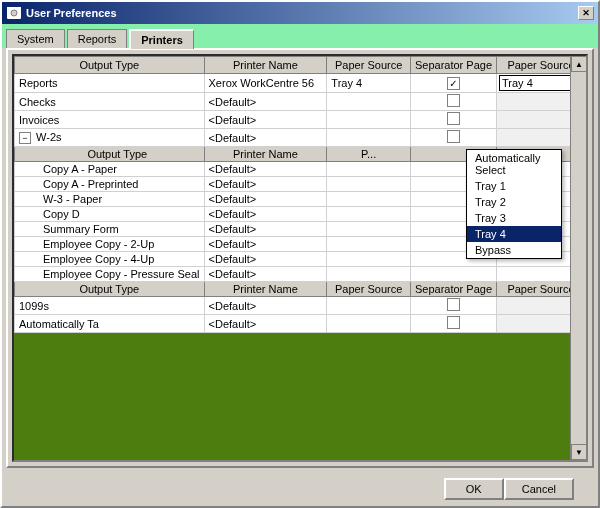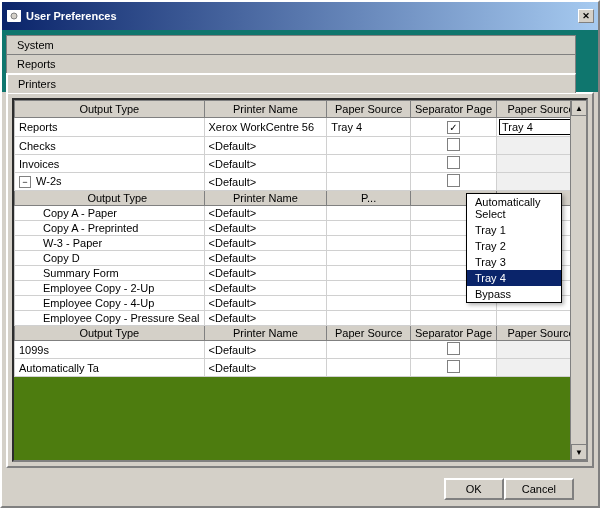--- a/index.html
+++ b/index.html
@@ -19,21 +19,21 @@
       display: flex;
       flex-direction: column;
     }
     .title-bar {
       background: linear-gradient(to right, #0a246a, #a6caf0);
       color: white;
       padding: 3px 4px;
       display: flex;
       align-items: center;
       justify-content: space-between;
-      height: 28px;
+      height: 22px;
       flex-shrink: 0;
     }
     .title-bar-left {
       display: flex;
       align-items: center;
       gap: 4px;
     }
     .title-icon {
       width: 16px;
       height: 16px;
@@ -57,40 +57,39 @@
       display: flex;
       align-items: center;
       justify-content: center;
       cursor: pointer;
       color: #000;
       font-weight: bold;
     }
     .tab-bar {
       display: flex;
       padding: 4px 20px 0 4px;
-      background: #0f766e;
+      background: #86efac;
       flex-shrink: 0;
-      flex-direction: column;
     }
     .tab {
       padding: 3px 10px;
       border: 1px solid #808080;
       border-bottom: none;
       background: #d4d0c8;
       cursor: pointer;
       margin-right: 2px;
       position: relative;
       top: 1px;
     }
     .tab.active {
       background: #d4d0c8;
       border-top: 2px solid #fff;
       border-left: 2px solid #fff;
       z-index: 2;
-      font-weight: normal;
+      font-weight: bold;
     }
     .tab-content {
       flex: 1;
       background: #d4d0c8;
       border: 2px solid #808080;
       border-top-color: #fff;
       border-left-color: #fff;
       margin: 0 4px 4px 4px;
       padding: 4px;
       display: flex;

